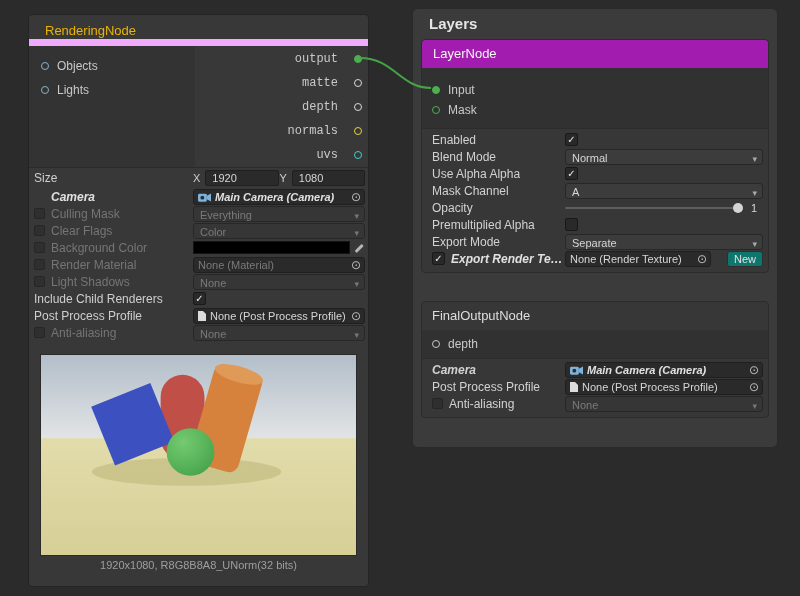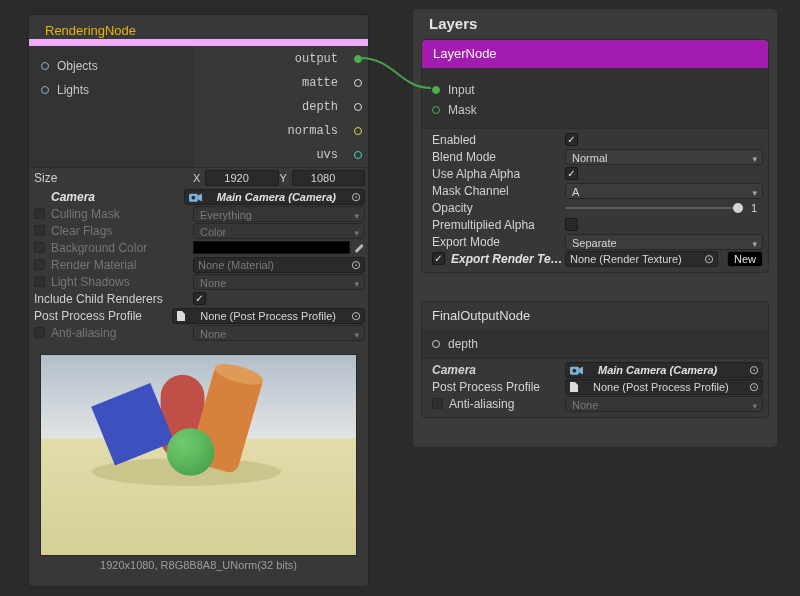--- a/index.html
+++ b/index.html
@@ -32,26 +32,26 @@
 
   .ovr { width:11px; height:11px; background:#2f2f2f; border:1px solid #262626; border-radius:2px; margin-right:6px; flex:0 0 auto; }
   .chk { width:13px; height:13px; background:#292929; border:1px solid #191919; border-radius:2px; display:flex; align-items:center; justify-content:center; font-size:10px; line-height:10px; color:#eaeaea; flex:0 0 auto; }
   .chk.mr { margin-right:6px; }
 
   .dd { flex:1; height:16px; background:#3c3c3c; border:1px solid #272727; border-radius:3px; display:flex; align-items:flex-end; padding:0 5px 0 6px; font-size:11px; color:#d6d6d6; overflow:hidden; }
   .dd .arrow { margin-left:auto; font-size:9px; color:#aaaaaa; padding-left:4px; }
   .dd.dim { background:#363636; color:#7a7a7a; }
   .dd.dim .arrow { color:#777; }
 
-  .obj { flex:1; height:16px; background:#2a2a2a; border:1px solid #1f1f1f; border-radius:3px; display:flex; align-items:center; gap:15px; padding:0 3px 0 4px; font-size:11px; color:#d6d6d6; overflow:hidden; }
+  .obj { flex:1; height:16px; background:#2a2a2a; border:1px solid #1f1f1f; border-radius:3px; display:flex; align-items:center; gap:4px; padding:0 3px 0 4px; font-size:11px; color:#d6d6d6; overflow:hidden; }
   .obj .obj-text { white-space:nowrap; overflow:hidden; text-overflow:ellipsis; }
   .obj .picker { margin-left:auto; color:#bdbdbd; font-size:12px; line-height:12px; flex:0 0 auto; }
   .obj.dim { color:#7a7a7a; }
 
-  .numfield { flex:1; height:16px; background:#2a2a2a; border:1px solid #1f1f1f; border-radius:2px; font-size:11px; color:#d6d6d6; padding:0 18px; display:flex; align-items:center; }
+  .numfield { flex:1; height:16px; background:#2a2a2a; border:1px solid #1f1f1f; border-radius:2px; font-size:11px; color:#d6d6d6; padding:0 6px; display:flex; align-items:center; }
   .axis { font-size:11px; color:#cfcfcf; margin:0 5px 0 1px; }
   .axis.first { margin-left:0; }
 
   .colorbar { flex:1; height:13px; background:#000; border:1px solid #141414; }
   .eyedrop { width:12px; height:12px; margin-left:3px; position:relative; flex:0 0 auto; }
   .eyedrop::before { content:""; position:absolute; left:1px; top:5px; width:10px; height:2.5px; background:#b5b5b5; border-radius:1px; transform:rotate(-45deg); }
 
   .preview { margin:13px 11px 3px 11px; height:202px; border:1px solid #2a2a2a; }
   .preview svg { display:block; width:100%; height:100%; }
   .caption { margin-top:3px; text-align:center; font-size:11px; color:#9e9e9e; }
@@ -69,21 +69,21 @@
   .card-rows { padding:2px 0 5px 0; }
   .crow { display:flex; align-items:center; height:17px; padding:0 5px 0 10px; }
   .crow .label { font-size:12px; color:#d2d2d2; }
   .ctrl2 { flex:0 0 198px; display:flex; align-items:center; }
 
   .slider { flex:1; display:flex; align-items:center; }
   .slider .track { position:relative; flex:1; height:2px; background:#5e5e5e; border-radius:1px; margin-right:8px; }
   .slider .handle { position:absolute; right:0; top:-4px; width:10px; height:10px; border-radius:50%; background:#d4d4d4; }
   .slider .val { width:12px; font-size:11px; color:#d6d6d6; }
 
-  .btn-new { height:16px; margin-left:9px; padding:0 6px; background:#000000; border:1px solid #2f2f2f; border-radius:3px; font-size:11px; color:#e2e2e2; display:flex; align-items:center; flex:0 0 auto; }
+  .btn-new { height:16px; margin-left:16px; padding:0 6px; background:#0f766e; border:1px solid #2f2f2f; border-radius:3px; font-size:11px; color:#e2e2e2; display:flex; align-items:center; flex:0 0 auto; }
   .export-ctrl .obj { flex:1; }
   .emptyfield { flex:1; height:16px; background:#343434; border:1px solid #2b2b2b; border-radius:2px; }
 
   .cam-ico, .doc-ico { flex:0 0 auto; display:block; }
 </style>
 </head>
 <body>
 
 <div class="stage">
 

